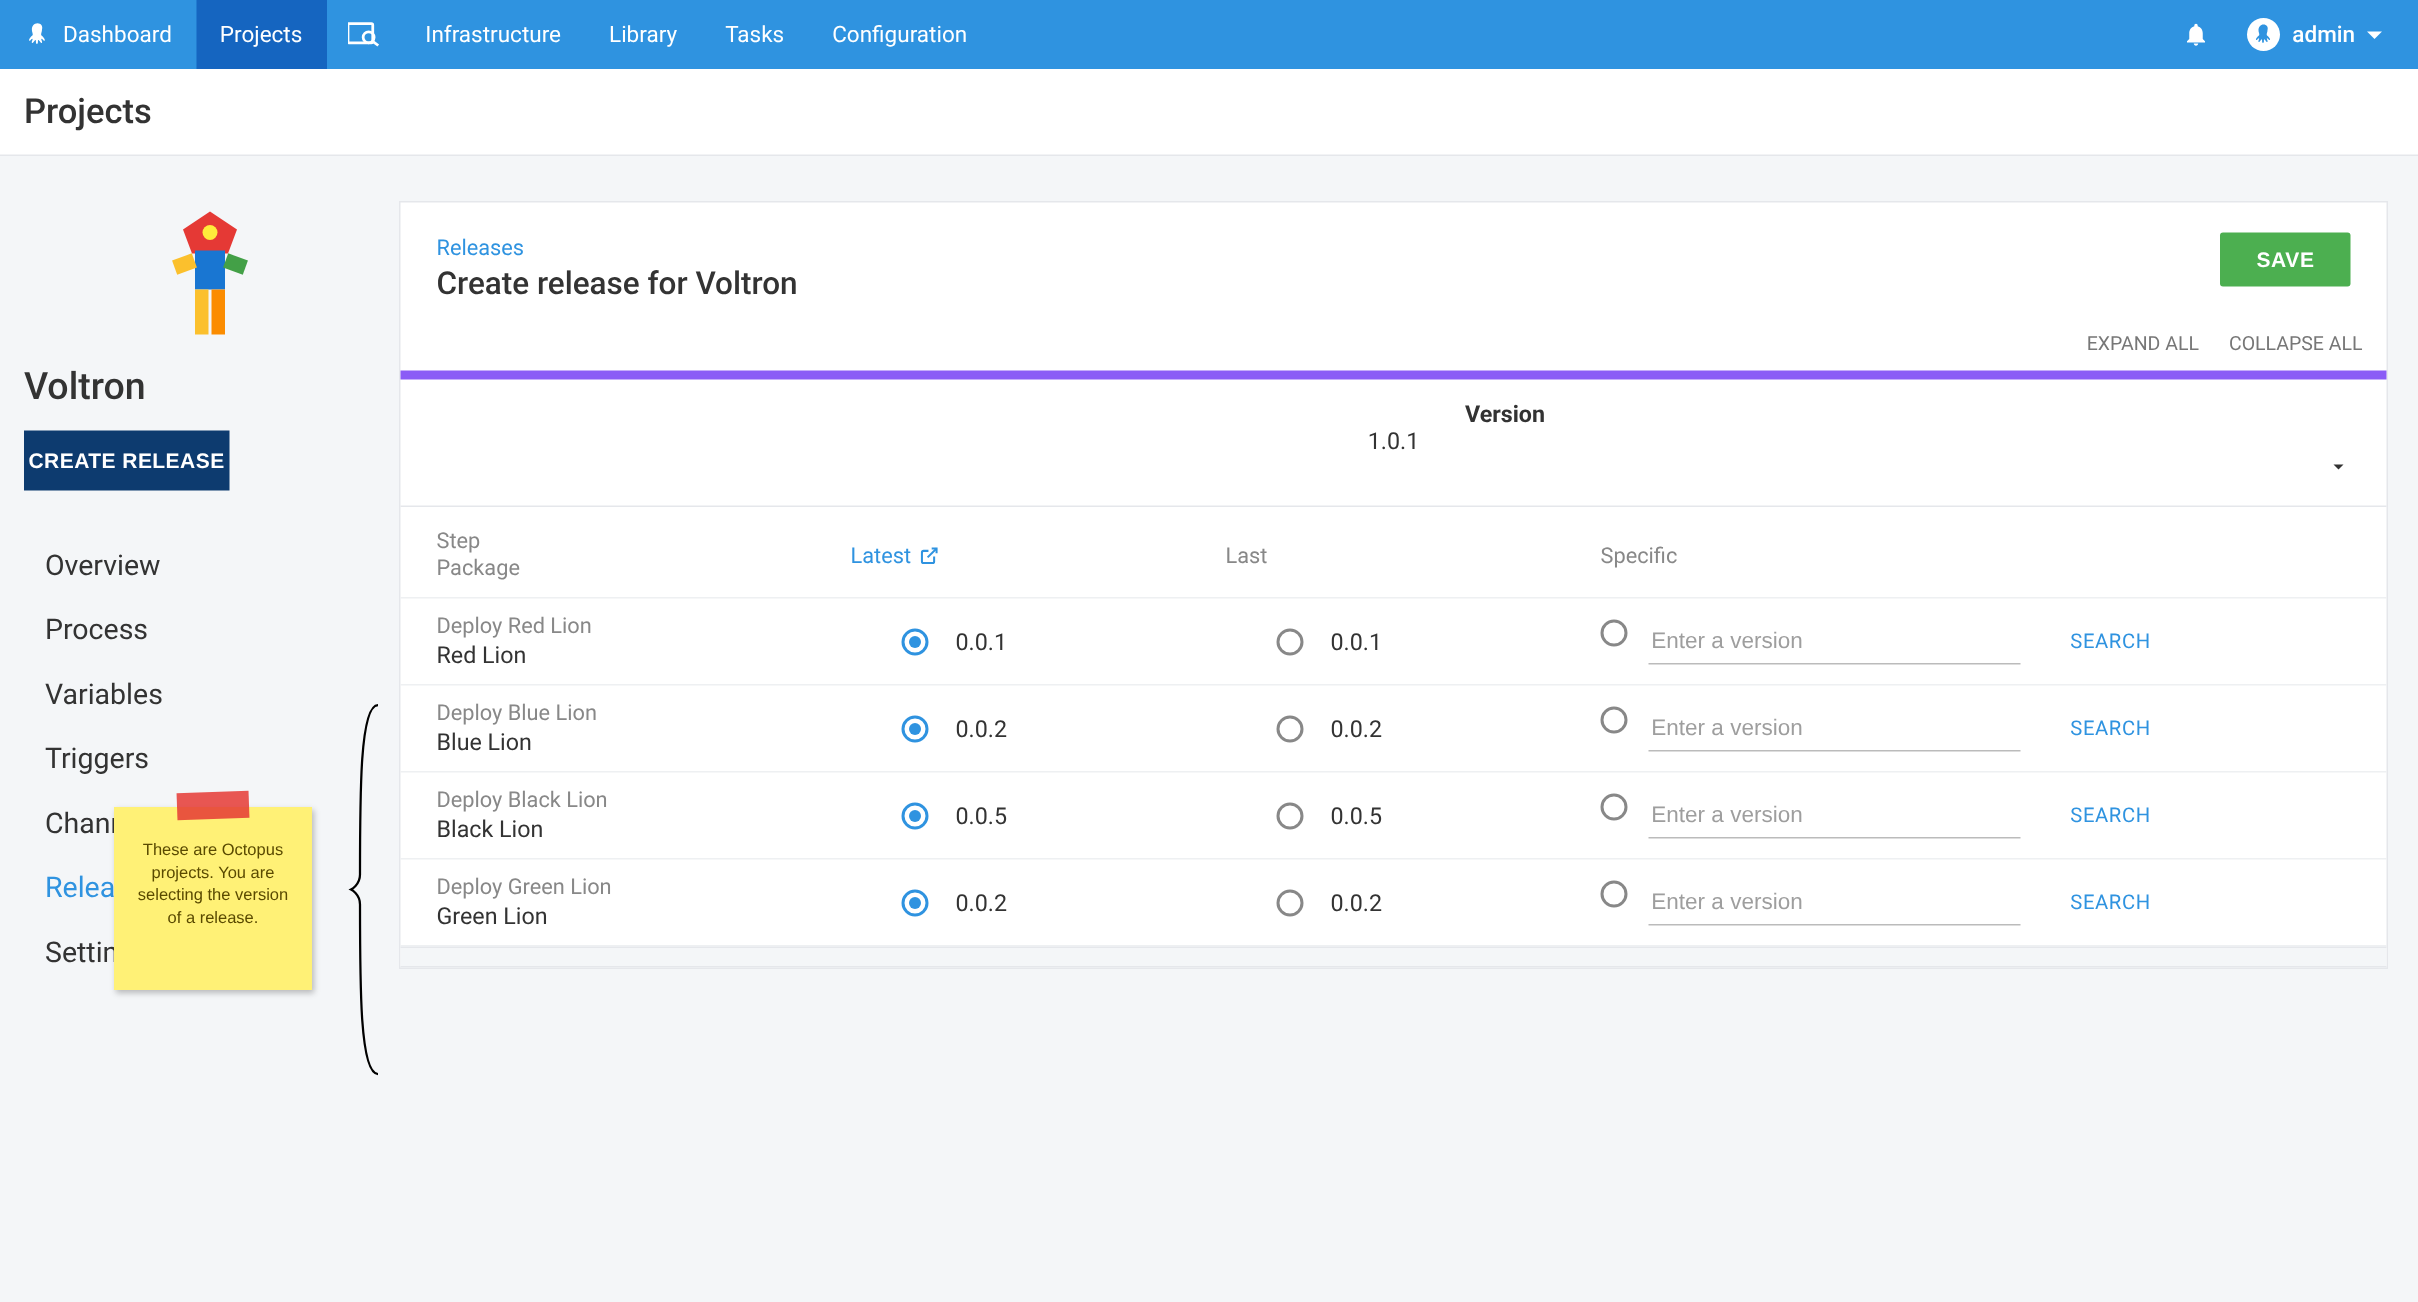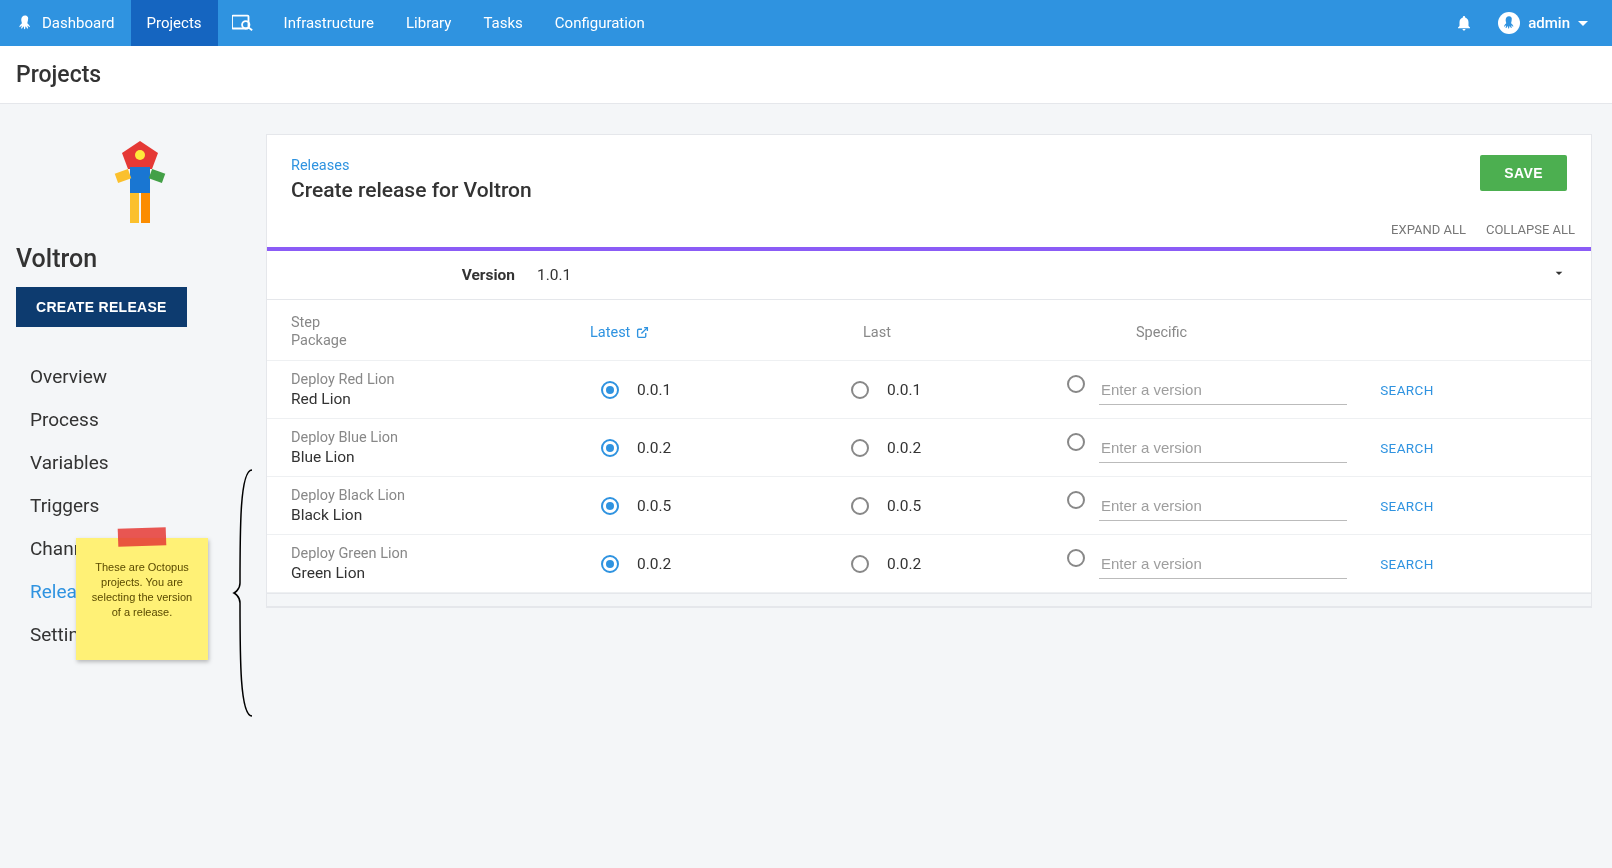--- a/index.html
+++ b/index.html
@@ -19,49 +19,49 @@
 
   
   .titlebar { height: 58px; background: #fff; display: flex; align-items: center; padding: 0 16px; border-bottom: 1px solid #e5e7eb; }
   .page-title { font-size: 23px; font-weight: 500; color: #333; }
 
   
   .main { display: flex; height: calc(100% - 46px - 58px); }
   .sidebar { width: 266px; padding: 16px 0 16px 14px; position: relative; }
   .project-logo { width: 80px; height: 100px; margin: 16px auto 8px; display: block; }
   .project-title { font-size: 25px; font-weight: 500; margin: 8px 0 14px 2px; color: #333; }
-  .btn-create-release { background: #0d3b6f; color: #fff; font-weight: 700; font-size: 14px; border: none; padding: 12px 20px; letter-spacing: 0.3px; cursor: pointer; margin-left: 2px; }
+  .btn-create-release { background: #0d3b6f; color: #fff; font-weight: 700; font-size: 14px; border: none; padding: 12px 3px; letter-spacing: 0.3px; cursor: pointer; margin-left: 2px; }
   .side-nav { list-style: none; margin-top: 28px; }
   .side-nav-item { padding: 10px 16px 10px 16px; font-size: 19px; color: #333; cursor: pointer; }
   .side-nav-item.active { color: #2f93e0; }
 
   .sticky-note { position: absolute; left: 76px; top: 434px; width: 132px; height: 122px; background: #fff176; box-shadow: 1px 2px 4px rgba(0,0,0,0.25); padding: 22px 10px 10px; font-size: 11px; line-height: 1.35; text-align: center; color: #5a4a00; font-family: Verdana, sans-serif; }
   .sticky-tape { position: absolute; top: -10px; left: 42px; width: 48px; height: 18px; background: #e53935; opacity: 0.85; transform: rotate(-2deg); }
 
   .bracket-svg { position: absolute; left: 232px; top: 364px; }
 
   .content { flex: 1; padding: 0 20px 40px 0; overflow: auto; }
   .card { background: #fff; border: 1px solid #e5e7eb; margin-top: 30px; }
   .card-header { display: flex; padding: 22px 24px 10px 24px; align-items: flex-start; }
   .breadcrumb-link { color: #2f93e0; font-size: 14.5px; display: block; margin-bottom: 4px; cursor: pointer; }
   .card-title { font-size: 21px; font-weight: 500; }
   .btn-save { margin-left: auto; background: #4caf50; color: #fff; border: none; padding: 10px 24px; font-weight: 700; font-size: 14px; letter-spacing: 0.4px; cursor: pointer; border-radius: 2px; margin-top: -2px; }
-  .card-toolbar { display: flex; justify-content: flex-end; gap: 20px; padding: 10px 16px 10px; font-size: 13px; color: #777; border-bottom: 4px solid #8b5cf6; }
+  .card-toolbar { display: flex; justify-content: flex-end; gap: 20px; padding: 10px 16px 10px; font-size: 13px; color: #777; border-bottom: 6px solid #8b5cf6; }
   .card-toolbar span { cursor: pointer; }
 
-  .section-row { display: flex; align-items: center; padding: 14px 24px; border-bottom: 1px solid #e5e7eb; }
+  .section-row { display: flex; align-items: center; padding: 14px 24px; border-bottom: 1px solid #e5e7eb; flex-direction: column; }
   .section-label { width: 246px; text-align: right; font-weight: 700; font-size: 15.5px; padding-right: 22px; }
   .section-value { flex: 1; color: #333; font-size: 15.5px; }
   .section-hint { color: #777; font-size: 15.5px; }
   .chev { margin-left: auto; }
   .chev svg { fill: #333; }
 
   .pkg-table { width: 100%; }
   .pkg-head, .pkg-row { display: grid; grid-template-columns: 276px 250px 250px 280px 120px; align-items: center; padding: 10px 24px; border-bottom: 1px solid #eef0f2; }
-  .pkg-head { color: #888; font-size: 14.5px; padding-top: 14px; padding-bottom: 10px; gap: 23px; }
+  .pkg-head { color: #888; font-size: 14.5px; padding-top: 14px; padding-bottom: 10px; }
   .col-step-header { line-height: 1.25; }
   .col-latest-header { color: #2f93e0; display: flex; align-items: center; gap: 6px; cursor: pointer; }
   .step-name { color: #888; font-size: 14.5px; margin-bottom: 2px; }
   .pkg-name { font-size: 15.5px; color: #333; }
   .radio-cell { display: flex; align-items: center; gap: 18px; font-size: 15.5px; padding-left: 34px; }
   .radio { width: 18px; height: 18px; border: 2px solid #888; border-radius: 50%; display: inline-flex; align-items: center; justify-content: center; cursor: pointer; }
   .radio.sel { border-color: #2f93e0; }
   .radio.sel::after { content: ""; width: 8px; height: 8px; border-radius: 50%; background: #2f93e0; }
   .ver-input { border: none; border-bottom: 1px solid #bbb; padding: 6px 2px; font-size: 15px; color: #333; width: 250px; background: transparent; outline: none; }
   .ver-input::placeholder { color: #9e9e9e; }

